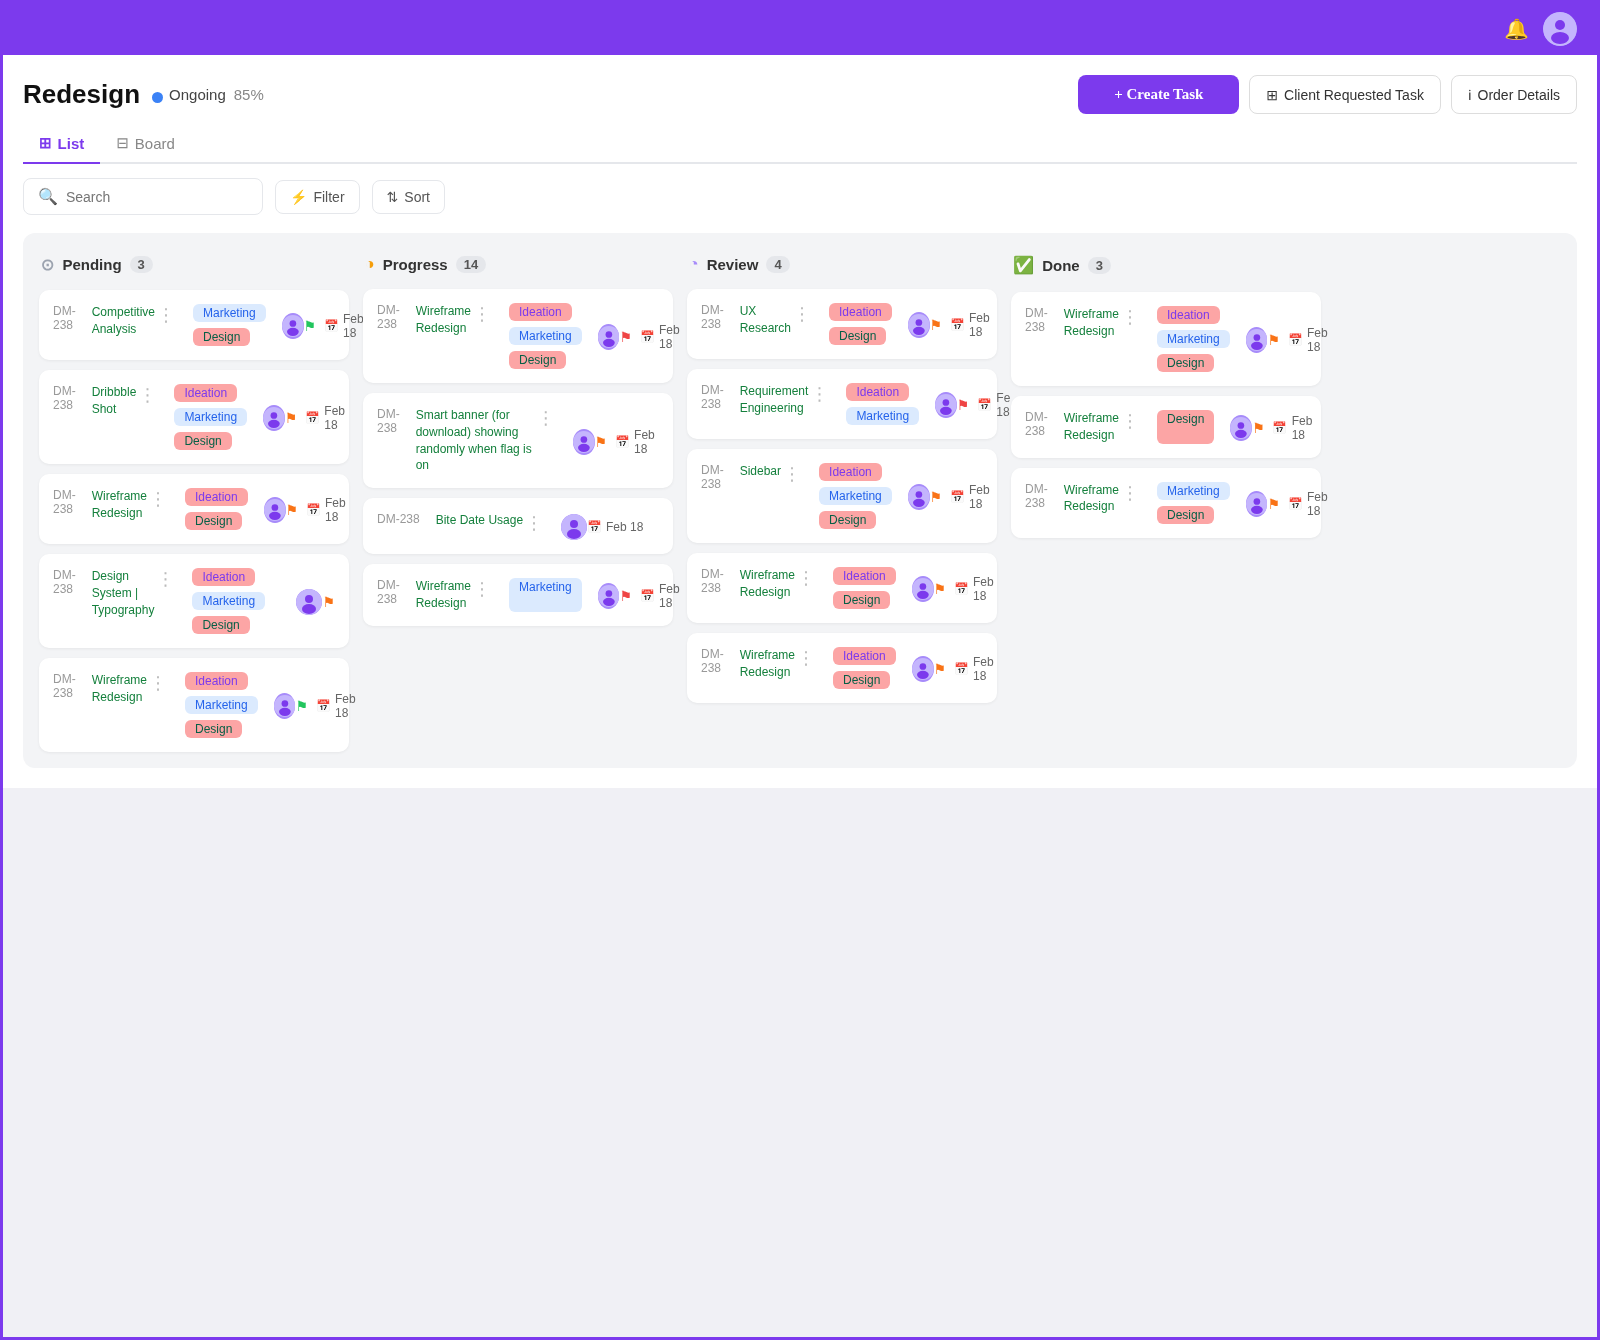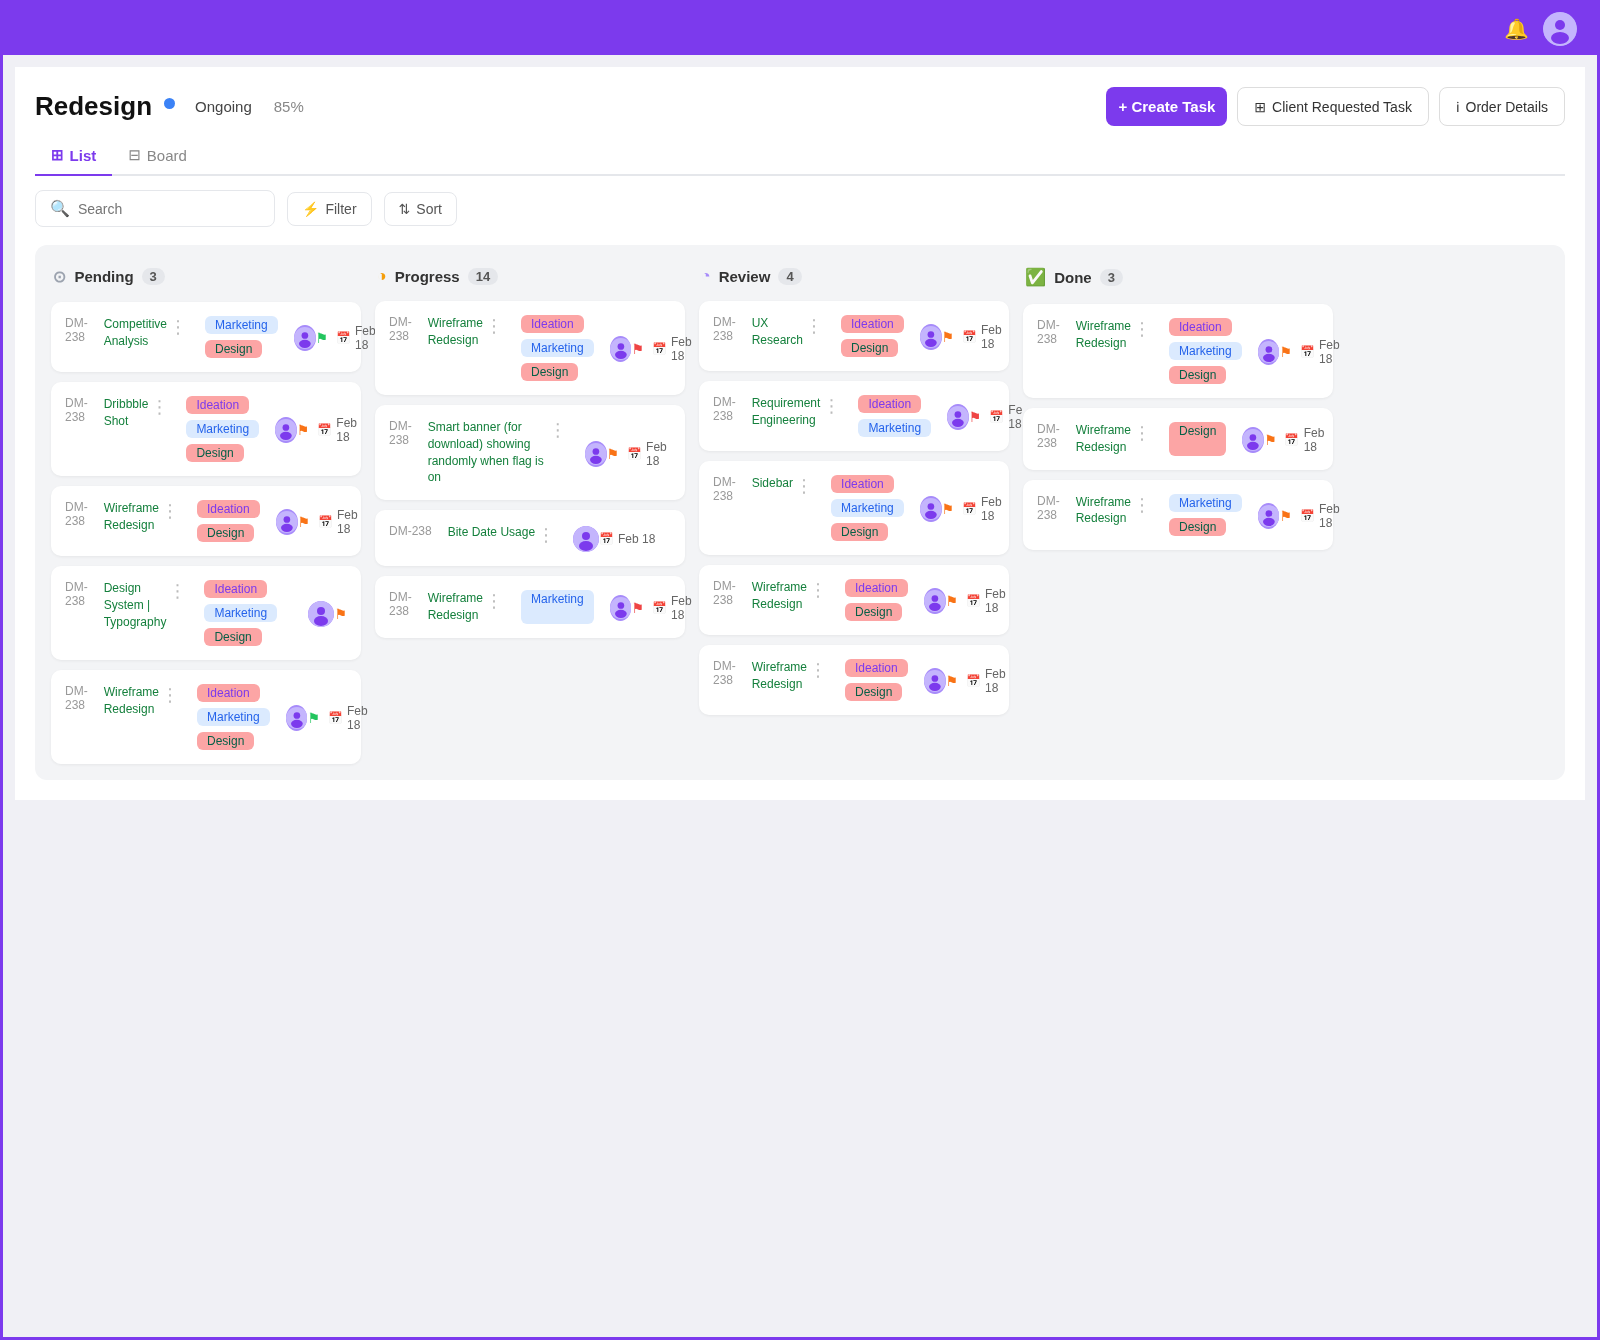--- a/index.html
+++ b/index.html
@@ -16,44 +16,44 @@
     }
     .top-bar-icon { color: white; font-size: 20px; cursor: pointer; }
     .avatar-circle {
       width: 34px; height: 34px; border-radius: 50%;
       background: #a78bfa; overflow: hidden; display: flex; align-items: center; justify-content: center;
     }
     .avatar-circle svg { width: 34px; height: 34px; }
 
     .main-content {
       background: white;
-      margin: 12px;
+      margin: 0;
       padding: 0 20px 20px;
     }
 
     .header-row {
       display: flex;
       align-items: center;
       justify-content: space-between;
       padding: 20px 0 10px;
     }
     .project-title-area { display: flex; align-items: center; gap: 12px; }
     .project-title { font-size: 26px; font-weight: 700; color: #111; }
     .status-badge {
-      display: flex; align-items: flex-start; gap: 20px;
+      display: flex; align-items: flex-end; gap: 6px;
       font-size: 15px; color: #444;
     }
     .status-dot { width: 11px; height: 11px; border-radius: 50%; background: #3b82f6; }
     .status-percent { font-size: 15px; color: #888; margin-left: 2px; }
 
     .header-buttons { display: flex; gap: 10px; }
     .btn-primary {
       background: #7c3aed; color: white; border: none;
-      padding: 10px 12px; border-radius: 8px; font-size: 15px; font-weight: 600;
-      cursor: pointer; display: flex; align-items: center; gap: 6px;
+      padding: 10px 36px; border-radius: 8px; font-size: 15px; font-weight: 600;
+      cursor: pointer; display: flex; align-items: center; gap: 6px; font-family: Liberation Serif, serif;
     }
     .btn-secondary {
       background: white; color: #333; border: 1.5px solid #ddd;
       padding: 9px 16px; border-radius: 8px; font-size: 14px; font-weight: 500;
       cursor: pointer; display: flex; align-items: center; gap: 6px;
     }
 
     .tabs-row {
       display: flex; gap: 0; border-bottom: 2px solid #e5e7eb;
       margin-bottom: 14px;

